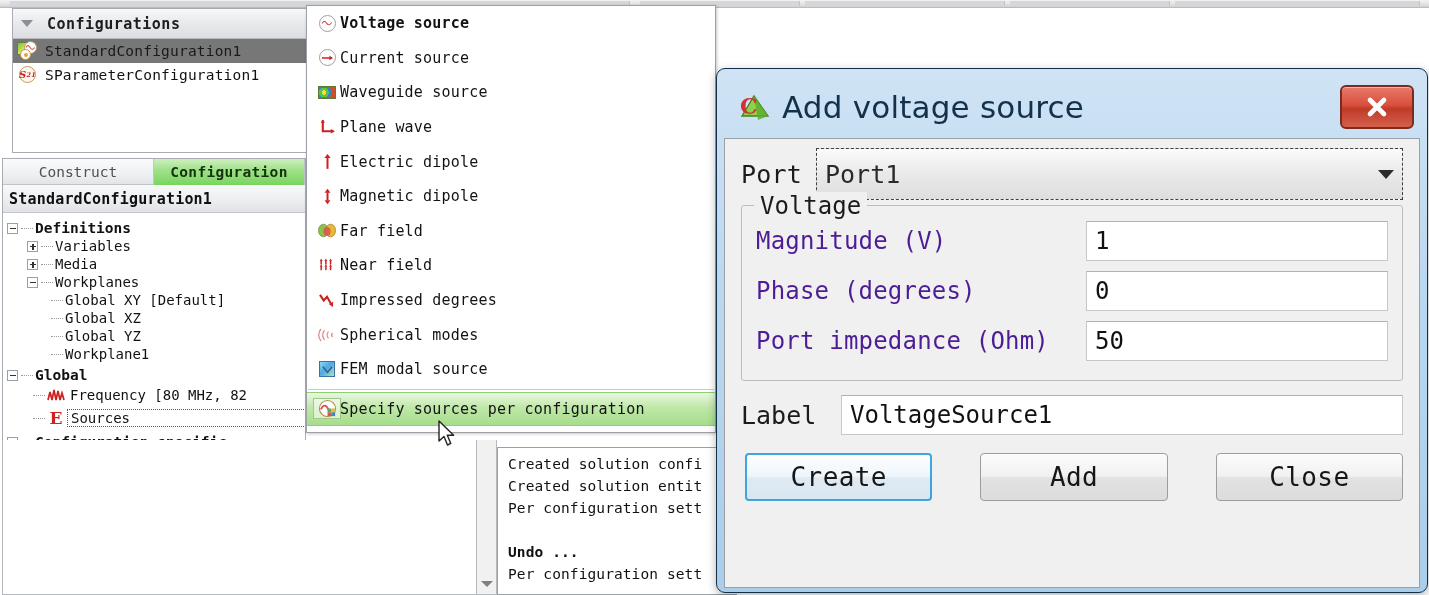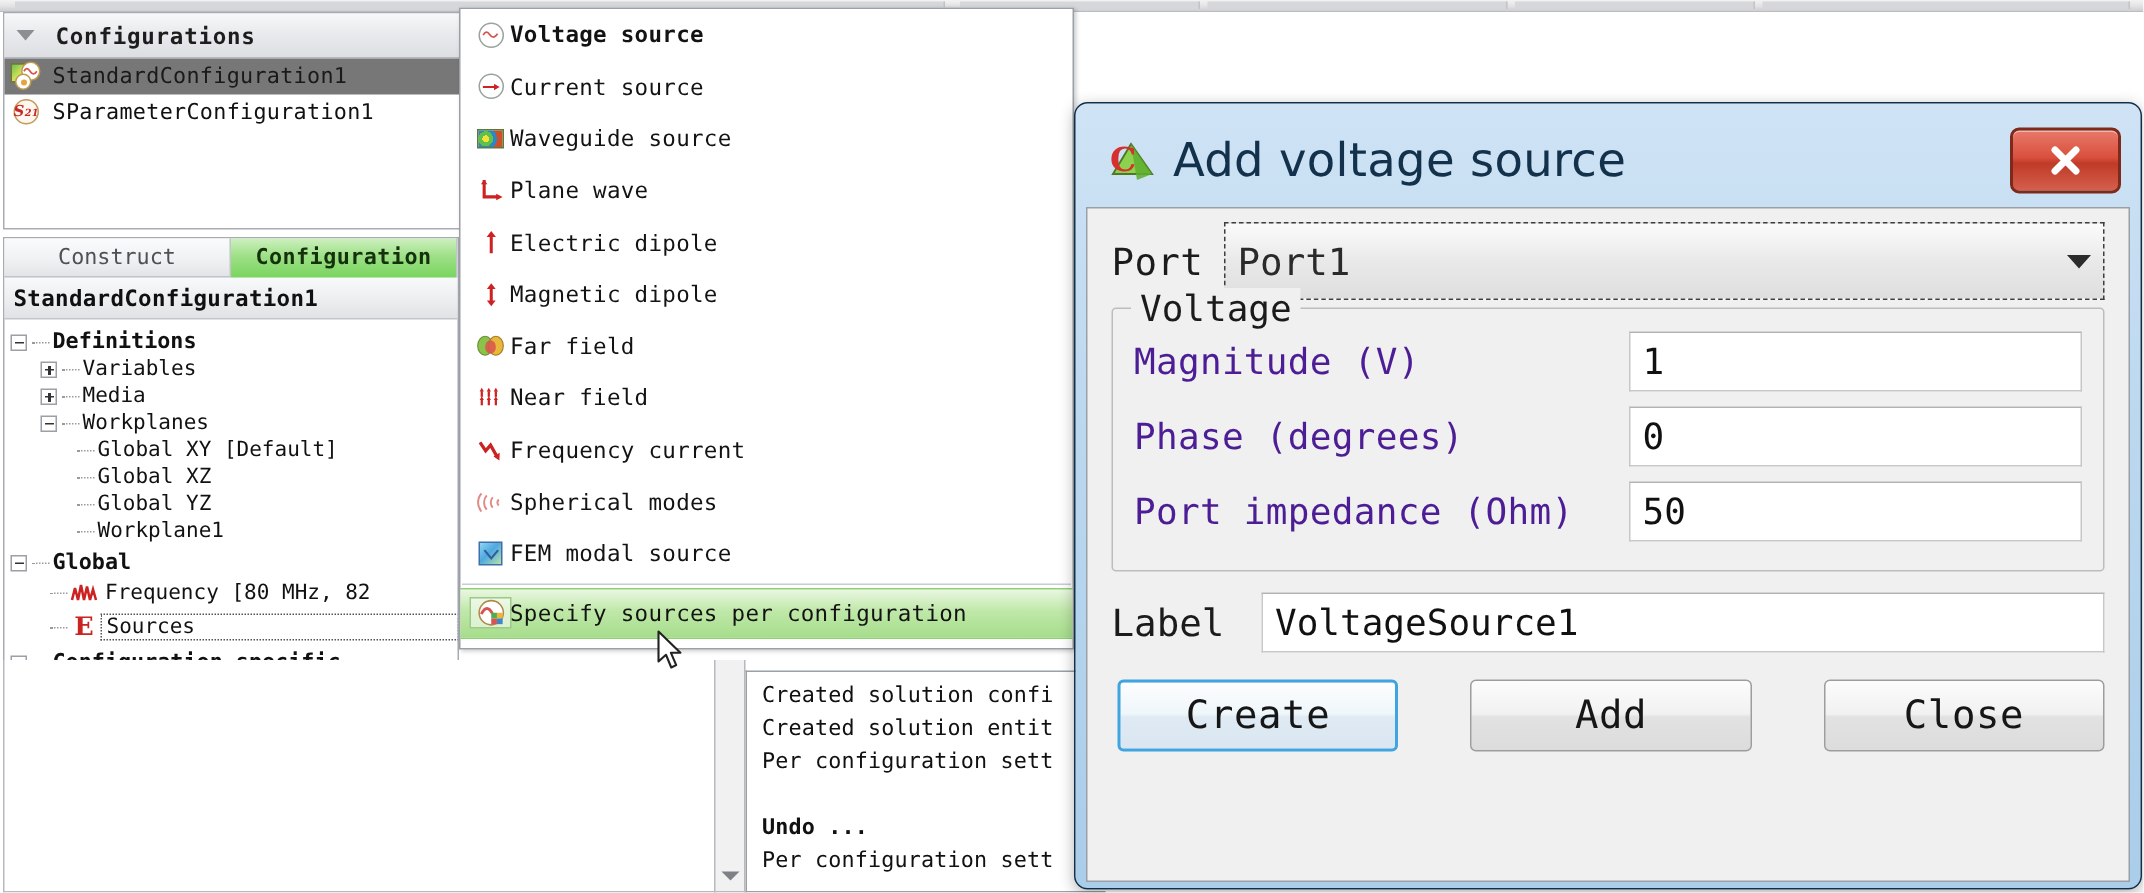--- a/index.html
+++ b/index.html
@@ -22,21 +22,21 @@
     background: linear-gradient(to bottom, #f3f3f3 0%, #e2e2e4 60%, #cfd0d2 100%);
     border-bottom: 1px solid #b9bcc0;
   }
   .top-strip .seg {
     position: absolute; top: 1px; height: 5px;
     background: #d6d7da; border-right: 1px solid #c2c3c6;
   }
 
   
   .cfg-panel {
-    position: absolute; left: 2px; top: 8px; width: 344px; height: 145px;
+    position: absolute; left: 12px; top: 8px; width: 344px; height: 145px;
     background: #ffffff;
     border: 1px solid #a8acb2;
   }
   .cfg-header {
     height: 30px;
     background: linear-gradient(to bottom, #f7f8f9 0%, #e7e9ec 50%, #dcdee2 100%);
     border-bottom: 1px solid #b6b9be;
     display: flex; align-items: center; padding-left: 8px;
     font-size: 15px; font-weight: bold; color: #1d1d1d;
     letter-spacing: 0.5px;
@@ -513,21 +513,21 @@
       <span>Near field</span>
     </div>
 
     <div class="mi">
       <span class="micon">
         <svg viewBox="0 0 18 16" width="17" height="15">
           <path d="M1 2 L5 8 L8.5 4 L13 12" stroke="#cc2222" stroke-width="2.3" fill="none"></path>
           <path d="M14.8 15 L15 9.4 L10.6 12 Z" fill="#cc2222"></path>
         </svg>
       </span>
-      <span>Frequency current</span>
+      <span>Impressed degrees</span>
     </div>
 
     <div class="mi">
       <span class="micon">
         <svg class="sm-ic" viewBox="0 0 18 16">
           <g stroke="#e08b88" fill="none" stroke-width="1.3">
             <path d="M3 2 A9 9 0 0 0 3 14"></path>
               <path d="M6.5 3.3 A7 7 0 0 0 6.5 12.7"></path>
             <path d="M10.5 4.6 A5 5 0 0 0 10.5 11.4"></path>
               <path d="M14.5 6 A3 3 0 0 0 14.5 10"></path>

